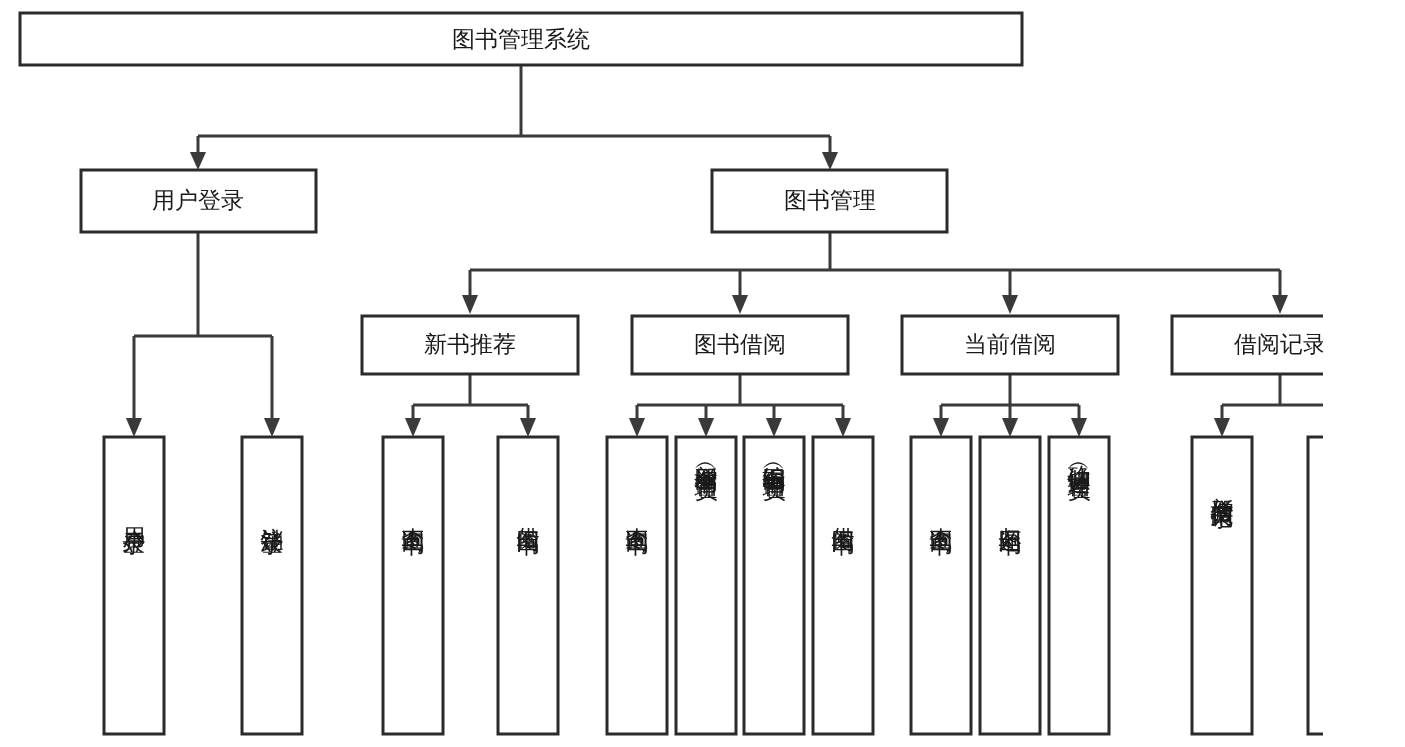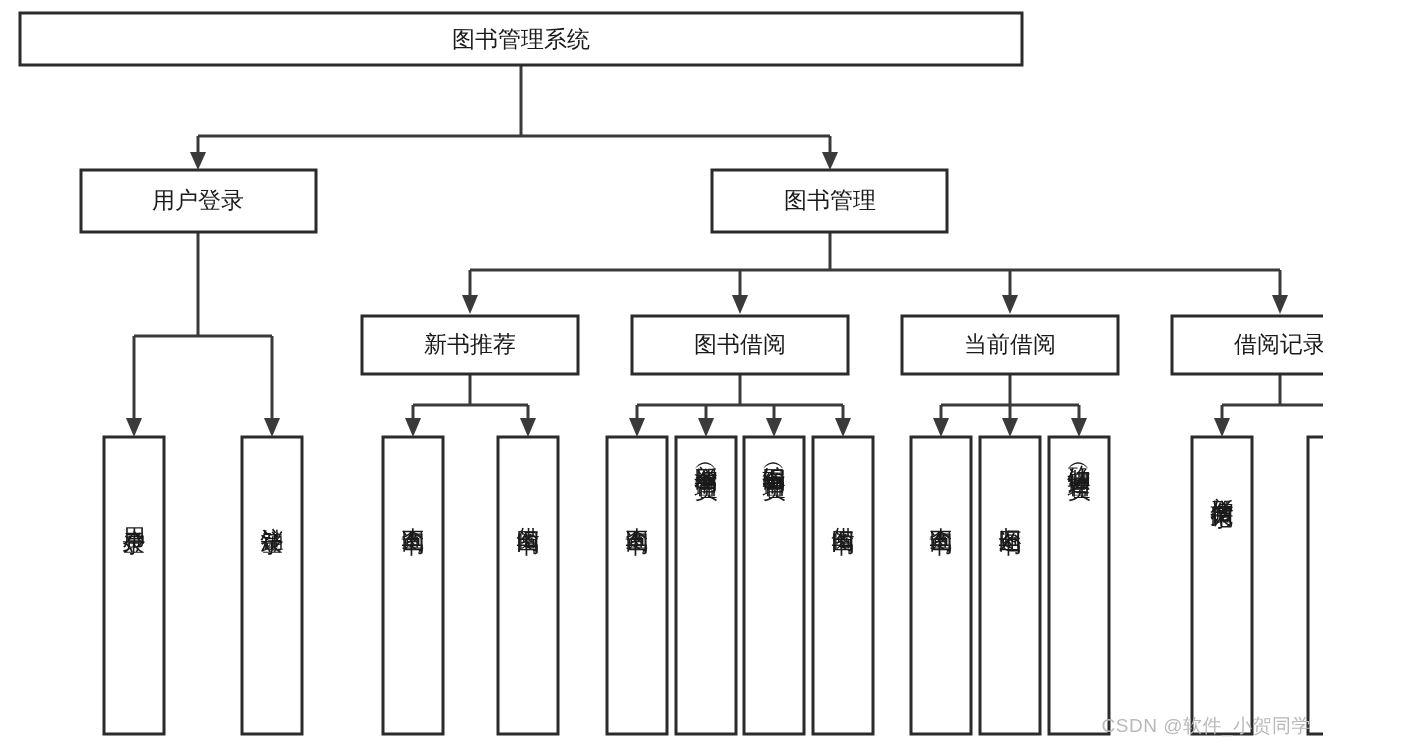--- a/index.html
+++ b/index.html
@@ -245,14 +245,13 @@
     <span class="leaf-label" style="margin-top:10px;">确认归还（管理员）</span>
   </div>
 
   <div class="leaf-label-wrap" style="left:1192px; top:437px; width:60px; height:297px;">
     <span class="leaf-label" style="margin-top:42px;">新增借阅记录</span>
   </div>
   <div class="leaf-label-wrap" style="left:1308px; top:437px; width:60px; height:297px;">
     <span class="leaf-label" style="margin-top:42px;">查询借阅记录</span>
   </div>
 
-  <div class="watermark">CSDN @软件_小贺同学</div>
 </div>
 
 </body></html>

